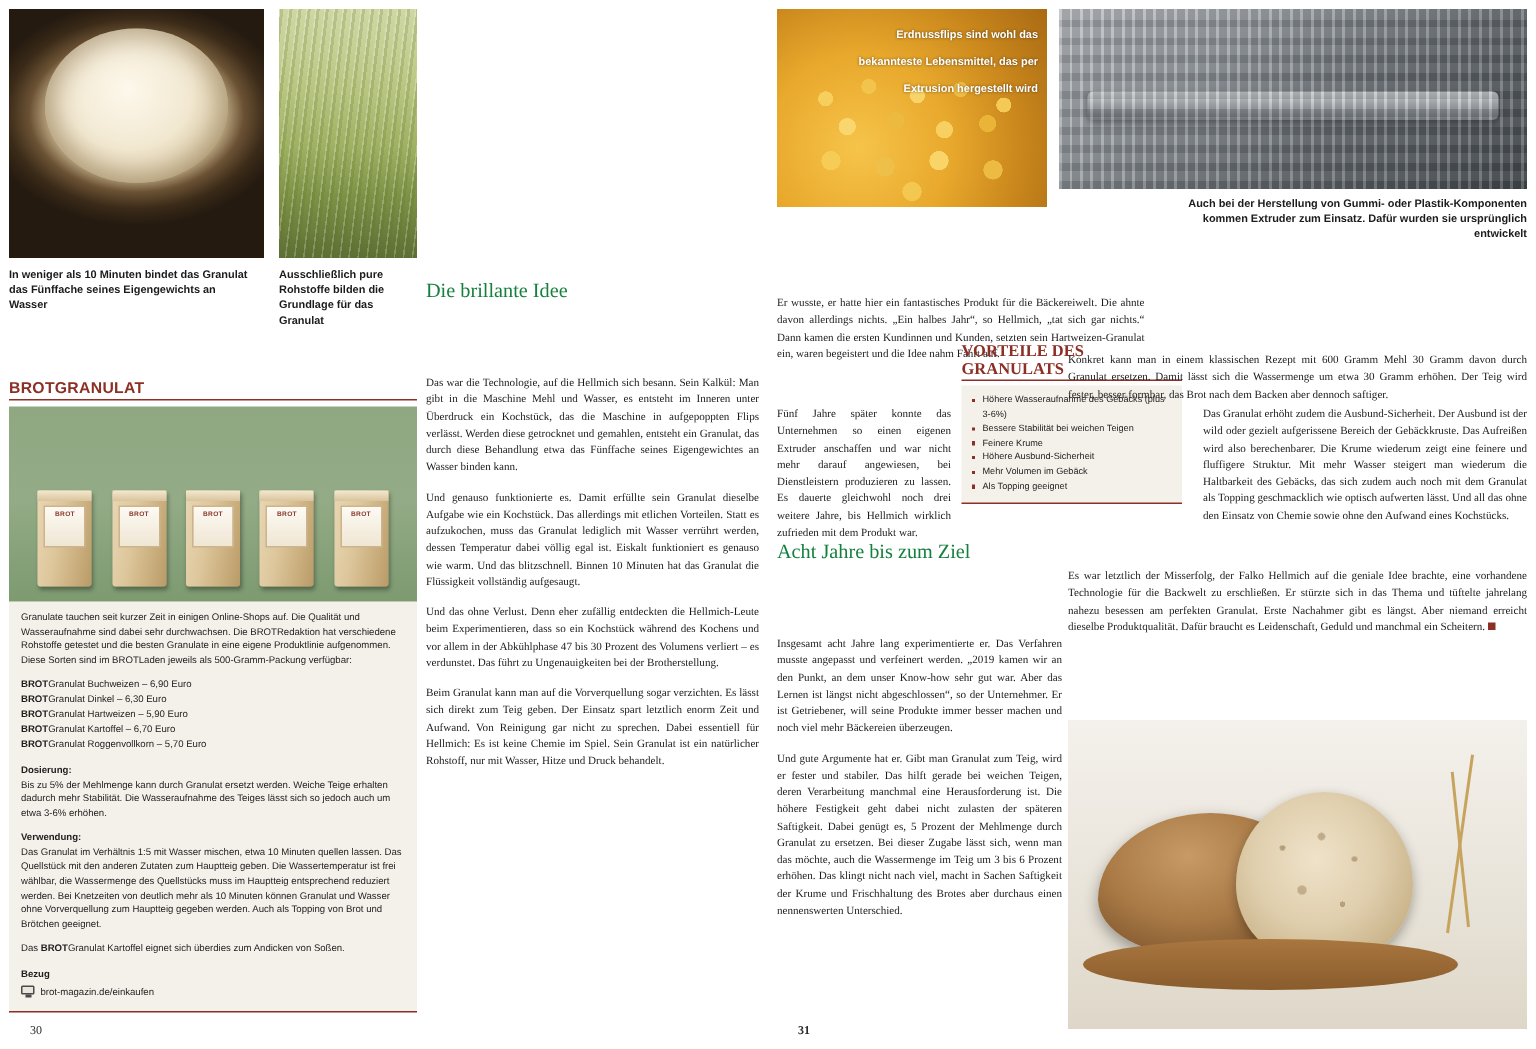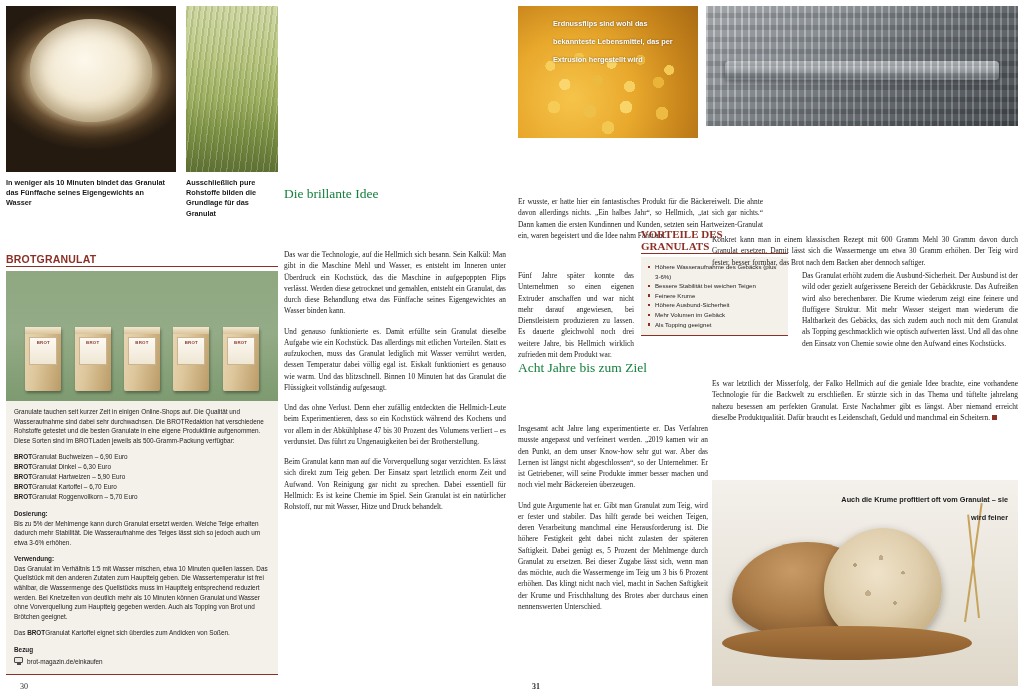--- a/index.html
+++ b/index.html
@@ -241,29 +241,30 @@
       </div>
     </div>
 
     <div class="pageno" style="left:-232px;">30</div>
   </div>
 
   <div class="page">
 
     <div class="img flips" style="left:6px;top:6px;width:180px;height:132px;">
       <div class="pellets"></div>
-      <div class="cap-overlay" style="left:0;top:6px;width:100%;text-align:left;padding-left:35px;">
+      <div class="cap-overlay" style="left:0;top:6px;width:100%;text-align:right;padding-left:35px;">
         <span class="caption cap-white">Erdnussflips sind wohl das bekannteste Lebensmittel, das per Extrusion hergestellt wird</span>
       </div>
     </div>
 
     <div class="img extruder" style="left:194px;top:6px;width:312px;height:120px;">
       <div class="tube"></div>
     </div>
 
+    <div class="caption" style="position:absolute;left:278px;top:131px;width:228px;text-align:right;">Auch bei der Herstellung von Gummi- oder Plastik-Komponenten kommen Extruder zum Einsatz. Dafür wurden sie ursprünglich entwickelt</div>
 
     <div style="position:absolute;left:6px;top:148px;width:245px;">
       <div class="body-text">
         <p>Er wusste, er hatte hier ein fantastisches Produkt für die Bäckereiwelt. Die ahnte davon allerdings nichts. „Ein halbes Jahr“, so Hellmich, „tat sich gar nichts.“ Dann kamen die ersten Kundinnen und Kunden, setzten sein Hartweizen-Granulat ein, waren begeistert und die Idee nahm Fahrt auf.</p>
       </div>
     </div>
 
     <div style="position:absolute;left:6px;top:222px;width:116px;">
       <div class="body-text">
         <p>Fünf Jahre später konnte das Unternehmen so einen eigenen Extruder anschaffen und war nicht mehr darauf angewiesen, bei Dienstleistern produzieren zu lassen. Es dauerte gleichwohl noch drei weitere Jahre, bis Hellmich wirklich zufrieden mit dem Produkt war.</p>
@@ -309,20 +310,17 @@
         <p style="margin-bottom:9px;">Es war letztlich der Misserfolg, der Falko Hellmich auf die geniale Idee brachte, eine vorhandene Technologie für die Backwelt zu erschließen. Er stürzte sich in das Thema und tüftelte jahrelang nahezu besessen am perfekten Granulat. Erste Nachahmer gibt es längst. Aber niemand erreicht dieselbe Produktqualität. Dafür braucht es Leidenschaft, Geduld und manchmal ein Scheitern.<span class="endmark"></span></p>
       </div>
     </div>
 
     <div class="img bread" style="left:200px;top:480px;width:306px;height:206px;">
       <div class="wheatstalk" style="left:252px;top:22px;height:120px;transform:rotate(8deg);"></div>
       <div class="wheatstalk" style="left:266px;top:34px;height:104px;transform:rotate(-6deg);"></div>
       <div class="loaf" style="left:20px;top:62px;width:150px;height:96px;"></div>
       <div class="crumb" style="left:112px;top:48px;width:118px;height:112px;"></div>
       <div class="board" style="left:10px;top:146px;width:250px;height:34px;"></div>
-      <div class="cap-overlay" style="right:4px;top:8px;width:190px;text-align:right;">
-        <span class="caption">Auch die Krume profitiert oft vom Granulat – sie wird feiner</span>
-      </div>
     </div>
 
     <div class="pageno" style="left:-232px;font-weight:bold;">31</div>
   </div>
 </div>
 
 </body></html>

